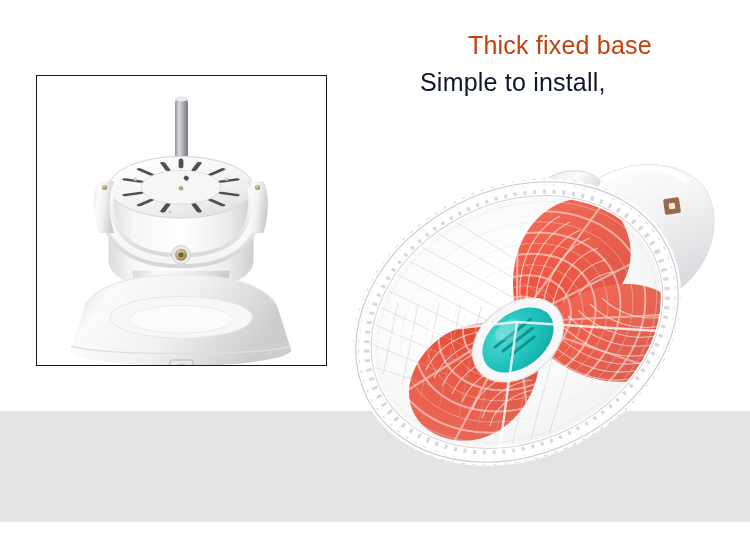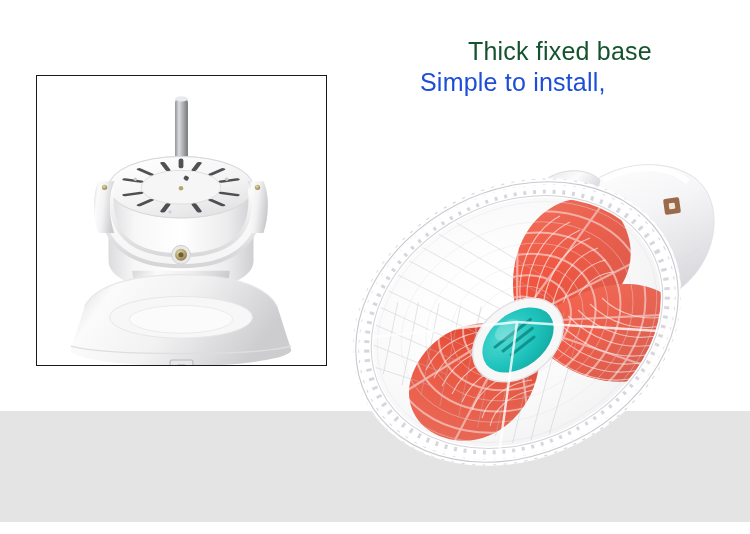--- a/index.html
+++ b/index.html
@@ -29,35 +29,35 @@
     top: 411px;
     width: 750px;
     height: 111px;
     background: #e4e4e4;
   }
 
   
   .headline {
     position: absolute;
     left: 468px;
-    top: 36px;
+    top: 30px;
     font-size: 25px;
     line-height: 30px;
-    color: #14532d;
+    color: #c2410c;
     font-weight: 400;
     letter-spacing: 0.2px;
     white-space: nowrap;
   }
   .subhead {
     position: absolute;
     left: 420px;
     top: 66px;
     font-size: 25px;
     line-height: 33px;
-    color: #1d4ed8;
+    color: #0f172a;
     font-weight: 400;
     letter-spacing: 0.2px;
   }
   .subhead .line {
     display: block;
     white-space: nowrap;
   }
 
   
   .photo-frame {

